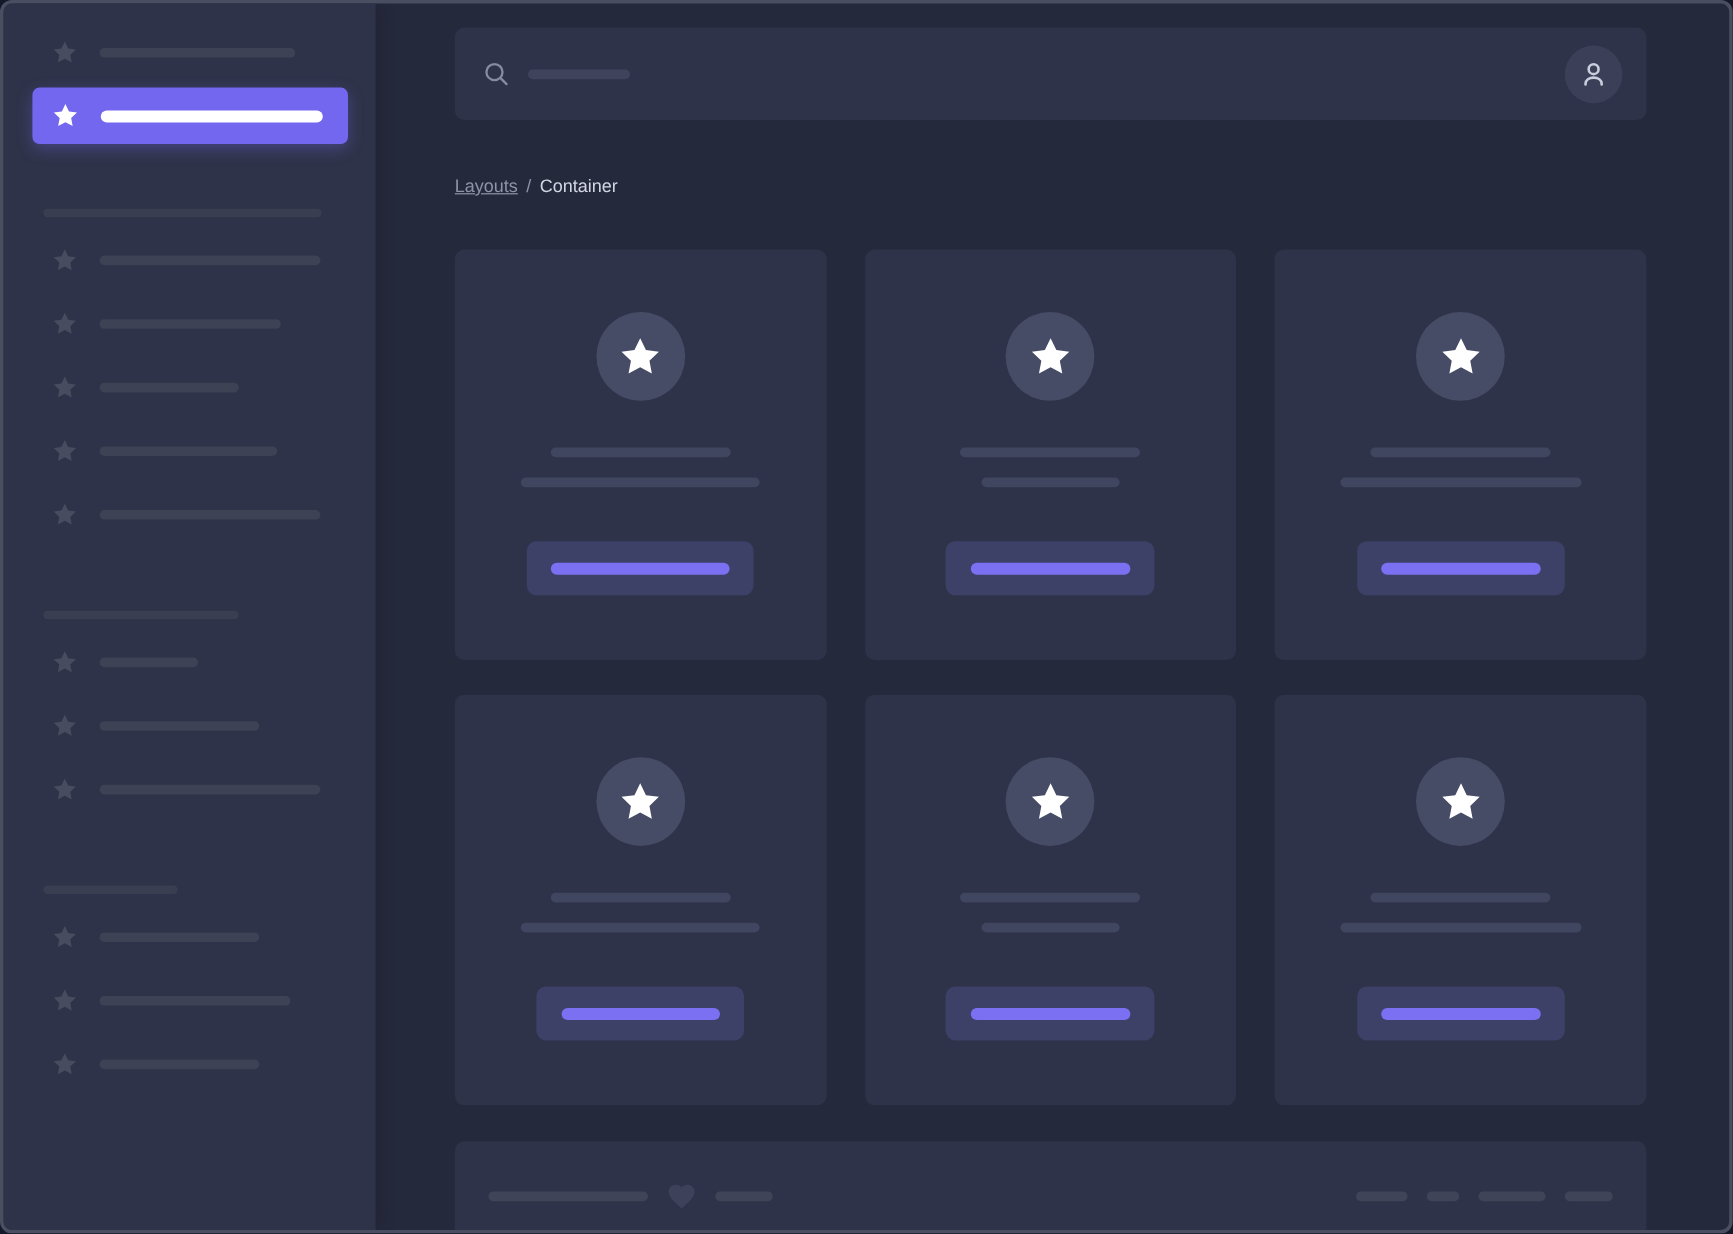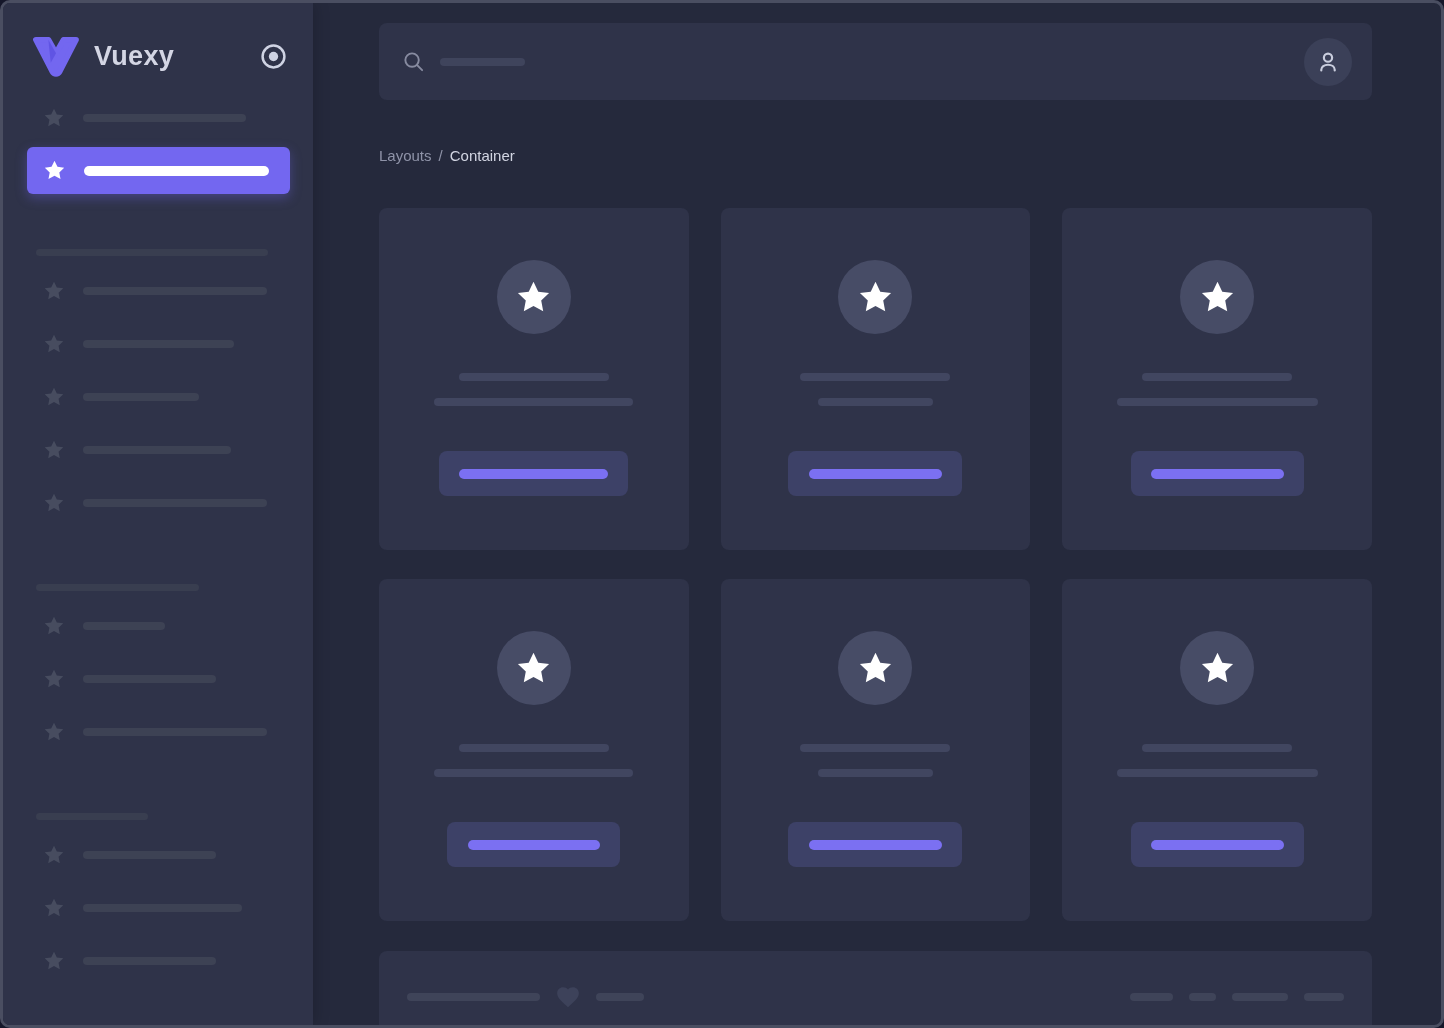--- a/index.html
+++ b/index.html
@@ -33,21 +33,21 @@
   .menu-header .sk { height:7px; border-radius:3.5px; background:#393e50; }
   
   .main { flex:1; min-width:0; padding:20px 69px 0 66px; }
   .topbar { height:77px; background:#2f3349; border-radius:8px; display:flex; align-items:center; padding:0 20px 0 23px; }
   .search-group { display:flex; align-items:center; flex:1; cursor:text; }
   .search-group svg { width:23px; height:23px; }
   .search-group .sk { margin-left:15px; background:#3f445c; }
   .avatar { margin-left:auto; width:48px; height:48px; border-radius:50%; background:#3b4058; display:flex; align-items:center; justify-content:center; cursor:pointer; }
   .avatar svg { width:26px; height:26px; }
   .breadcrumb { margin-top:47px; font-size:15px; color:#8f93a8; display:flex; gap:7px; align-items:baseline; }
-  .breadcrumb .bc-parent { cursor:pointer; }
+  .breadcrumb .bc-parent { cursor:pointer;text-decoration:underline; }
   .breadcrumb .current { color:#d2d5e2; font-weight:400; }
   .grid { margin-top:44px; display:grid; grid-template-columns:repeat(3,1fr); gap:29px 32px; }
   .card { background:#2f3349; border-radius:8px; height:342px; box-sizing:border-box;
           display:flex; flex-direction:column; align-items:center; padding-top:52px; }
   .card-avatar { width:74px; height:74px; border-radius:50%; background:#474c66;
                  display:flex; align-items:center; justify-content:center; }
   .card-avatar svg { width:37px; height:37px; fill:#ffffff; }
   .card .line { background:#414660; }
   .card .line1 { margin-top:39px; }
   .card .line2 { margin-top:17px; }
@@ -63,35 +63,20 @@
   .heart svg { width:26px; height:26px; fill:#3d425a; }
   .footer-right { margin-left:auto; display:flex; align-items:center; gap:16px; }
   .pill { cursor:pointer; }
 </style>
 </head>
 <body>
 
 <div class="screen">
 
   <aside class="sidebar">
-    <div class="sidebar-header">
-      <div class="logo">
-        <svg viewBox="0 0 52 44" aria-hidden="true">
-          <path d="M5 5 H18 L26 19 L34 5 H47 L30 38 C28 41.5 24 41.5 22 38 Z" fill="#7367f0" stroke="#7367f0" stroke-width="6" stroke-linejoin="round"></path>
-          <path d="M18 5 L26 19 L20.5 29 Z" fill="#4e42d8" opacity="0.5"></path>
-        </svg>
-        <span class="brand">Vuexy</span>
-      </div>
-      <span class="toggle">
-        <svg viewBox="0 0 26 26" aria-hidden="true">
-          <circle cx="13" cy="13" r="10.5" fill="none" stroke="#cfd3e3" stroke-width="2.4"></circle>
-          <circle cx="13" cy="13" r="4.5" fill="#cfd3e3"></circle>
-        </svg>
-      </span>
-    </div>
     <nav class="menu">
         <div class="menu-item">
           <svg viewBox="0 0 24 24" style="width:22px;height:22px" aria-hidden="true">
             <path d="M12 1.8l3.1 6.4 7 .9-5.1 4.9 1.3 6.9-6.3-3.4-6.3 3.4 1.3-6.9L1.9 9.1l7-.9z"></path>
           </svg>
           <span class="sk" style="width:163px"></span>
         </div>
         <div class="menu-item active">
           <svg viewBox="0 0 24 24" style="width:23px;height:23px" aria-hidden="true">
             <path d="M12 1.8l3.1 6.4 7 .9-5.1 4.9 1.3 6.9-6.3-3.4-6.3 3.4 1.3-6.9L1.9 9.1l7-.9z"></path>

